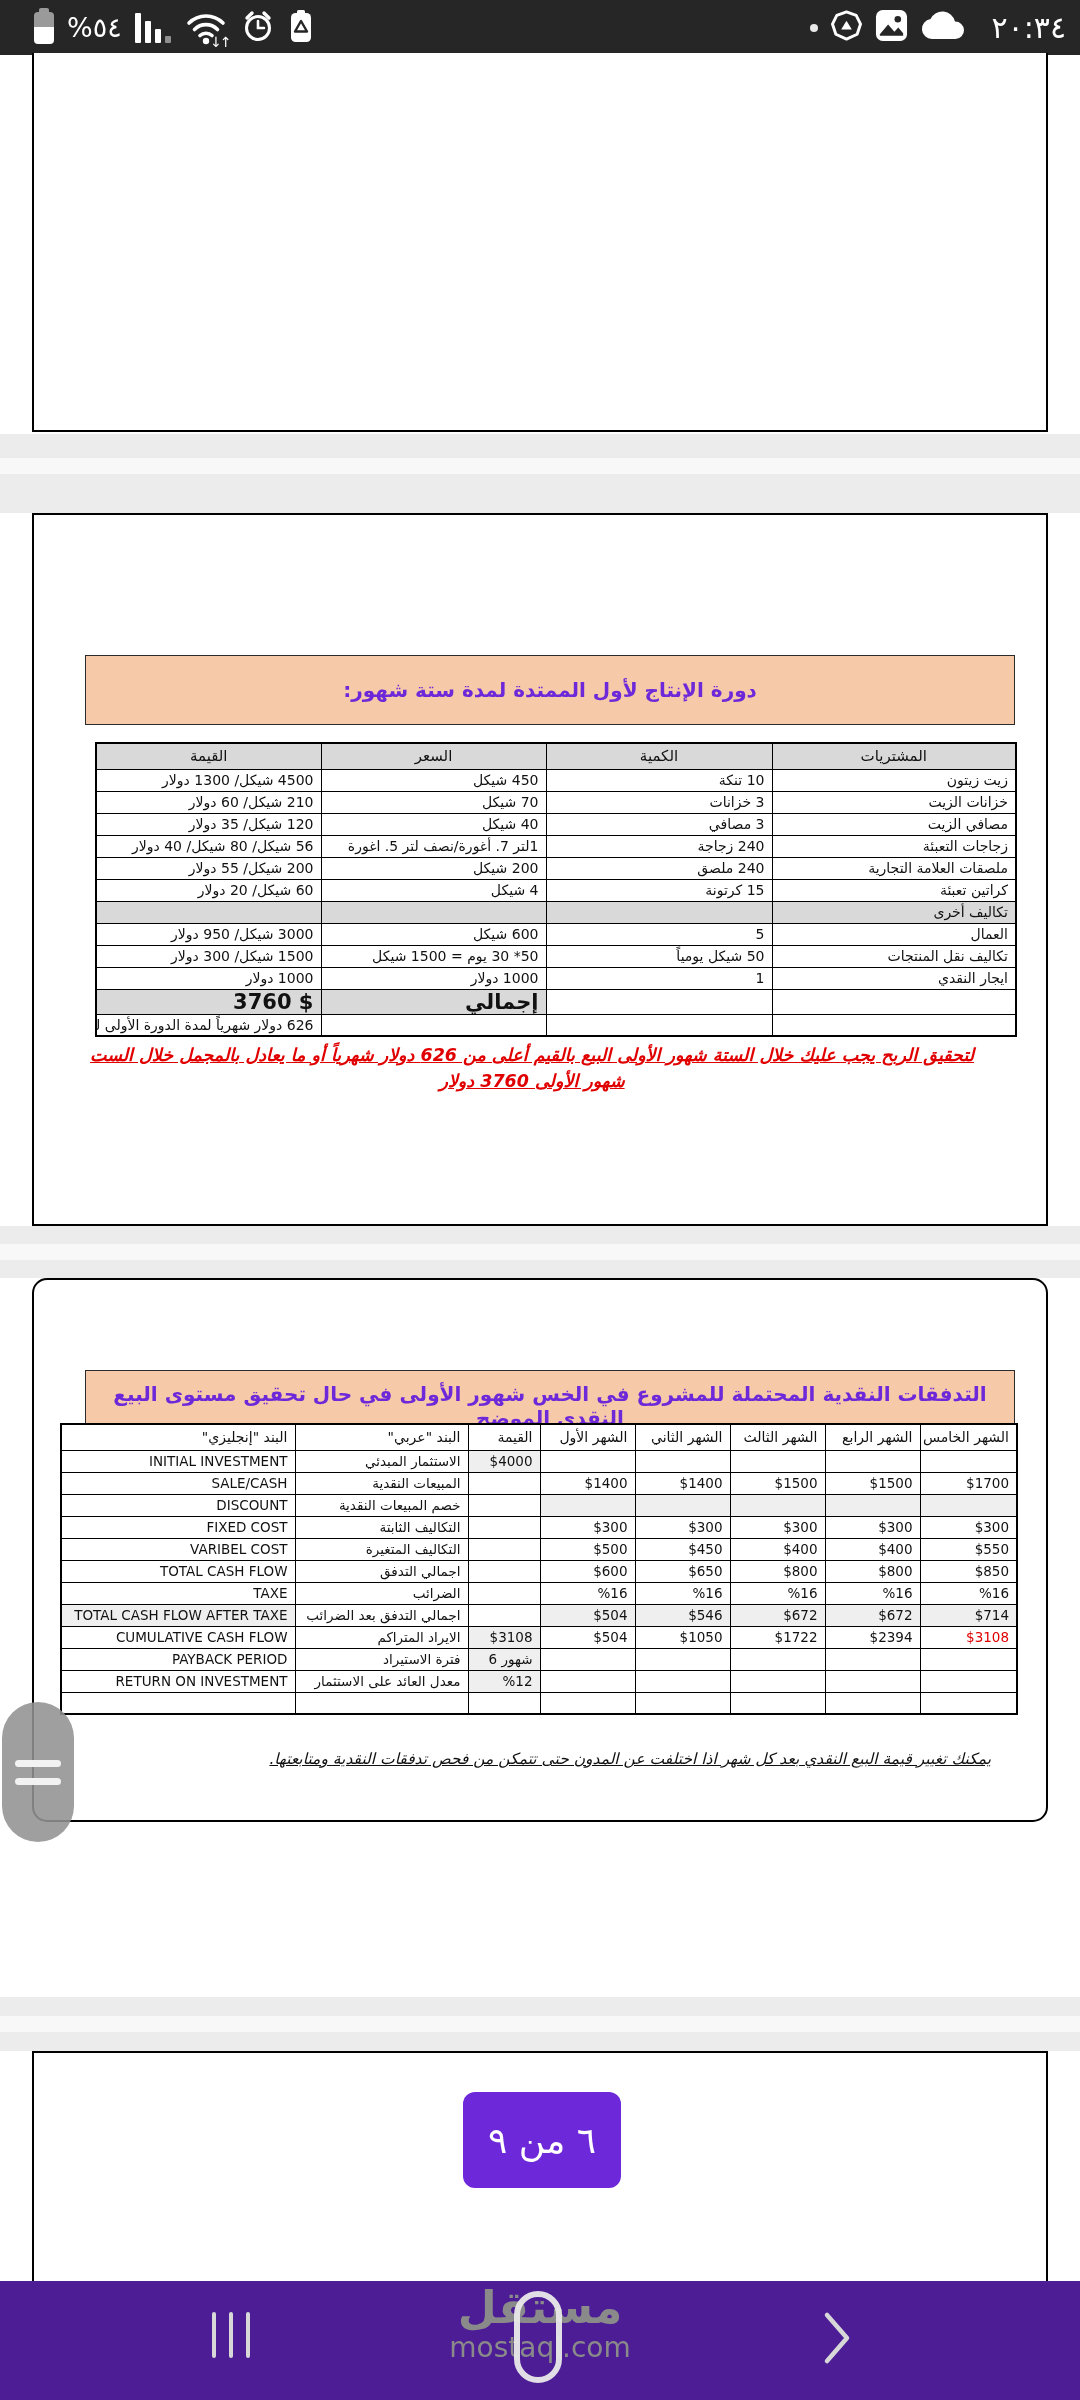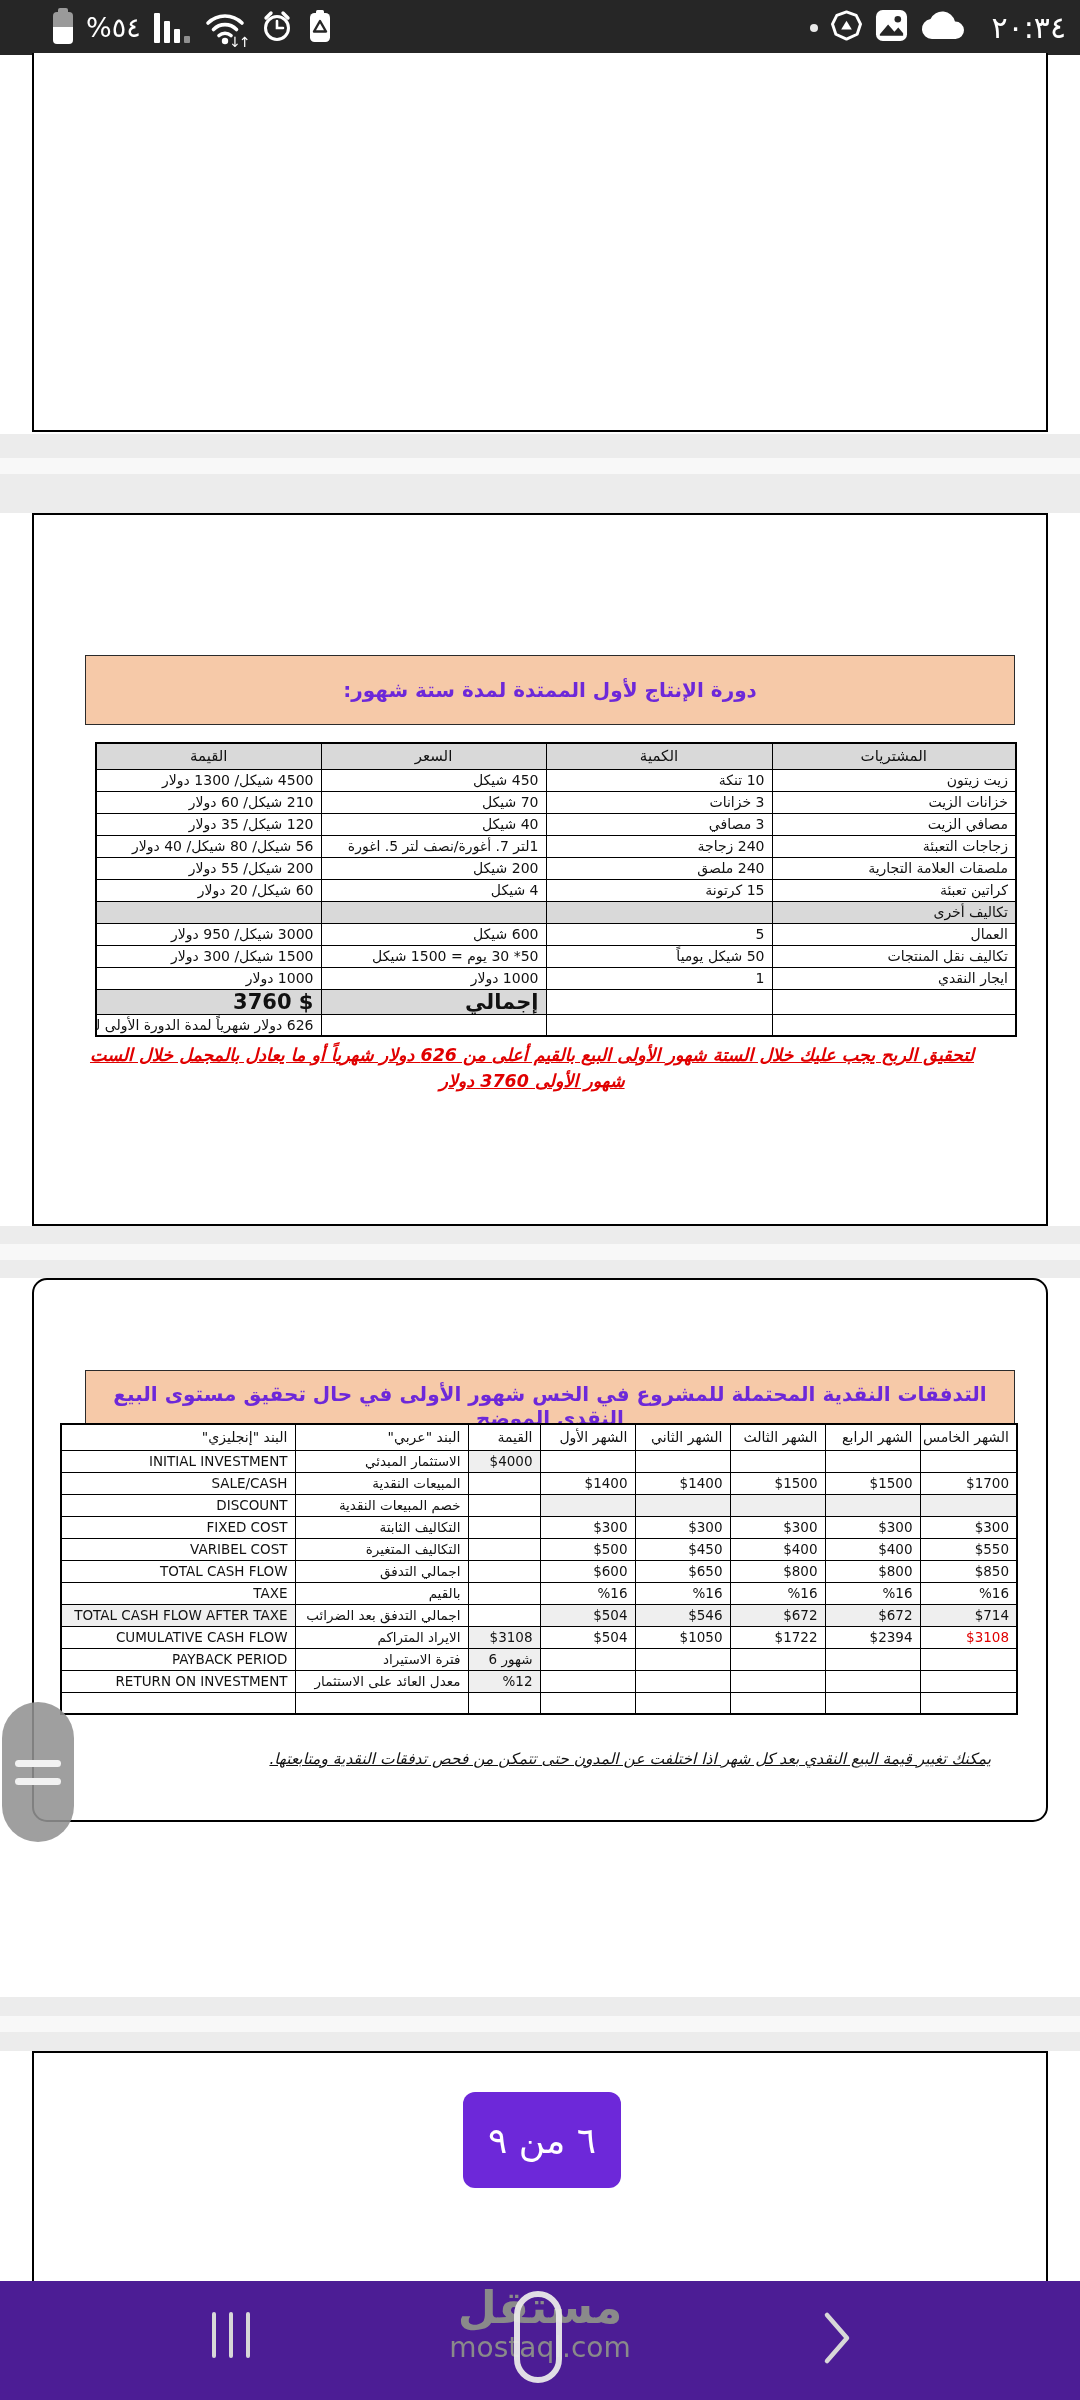--- a/index.html
+++ b/index.html
@@ -4,21 +4,21 @@
 <style>
   html,body{margin:0;padding:0;}
   body{
     width:1080px;height:2400px;position:relative;background:#ffffff;
     font-family:"DejaVu Sans", sans-serif;overflow:hidden;
   }
   
   .statusbar{
     position:absolute;left:0;top:0;width:1080px;height:55px;background:#262626;
     display:flex;justify-content:space-between;align-items:center;
-    padding:0 14px 0 53px;box-sizing:border-box;color:#fff;
+    padding:0 14px 0 34px;box-sizing:border-box;color:#fff;
   }
   .sb-group{display:flex;align-items:center;gap:13px;}
   .sb-batt{width:20px;height:32px;border-radius:4px;position:relative;
     background:linear-gradient(to bottom,#9a9a9a 46%,#ffffff 46%);}
   .sb-batt::before{content:"";position:absolute;top:-4px;left:5px;width:10px;height:4px;
     background:#9a9a9a;border-radius:2px 2px 0 0;}
   .sb-pct{font-size:27px;letter-spacing:1px;}
   .sb-sig{display:flex;align-items:flex-end;gap:4px;height:30px;}
   .sb-sig span{width:6px;background:#fff;border-radius:1px;display:block;}
   .sb-sig span:nth-child(1){height:30px;}
@@ -345,21 +345,21 @@
           <td>اجمالي التدفق</td>
           <td></td>
           <td>$600</td>
           <td>$650</td>
           <td>$800</td>
           <td>$800</td>
           <td>$850</td>
         </tr>
         <tr>
           <td>TAXE</td>
-          <td>بالقيم</td>
+          <td>الضرائب</td>
           <td></td>
           <td>%16</td>
           <td>%16</td>
           <td>%16</td>
           <td>%16</td>
           <td>%16</td>
         </tr>
         <tr>
           <td class="light">TOTAL CASH FLOW AFTER TAXE</td>
           <td>اجمالي التدفق بعد الضرائب</td>

